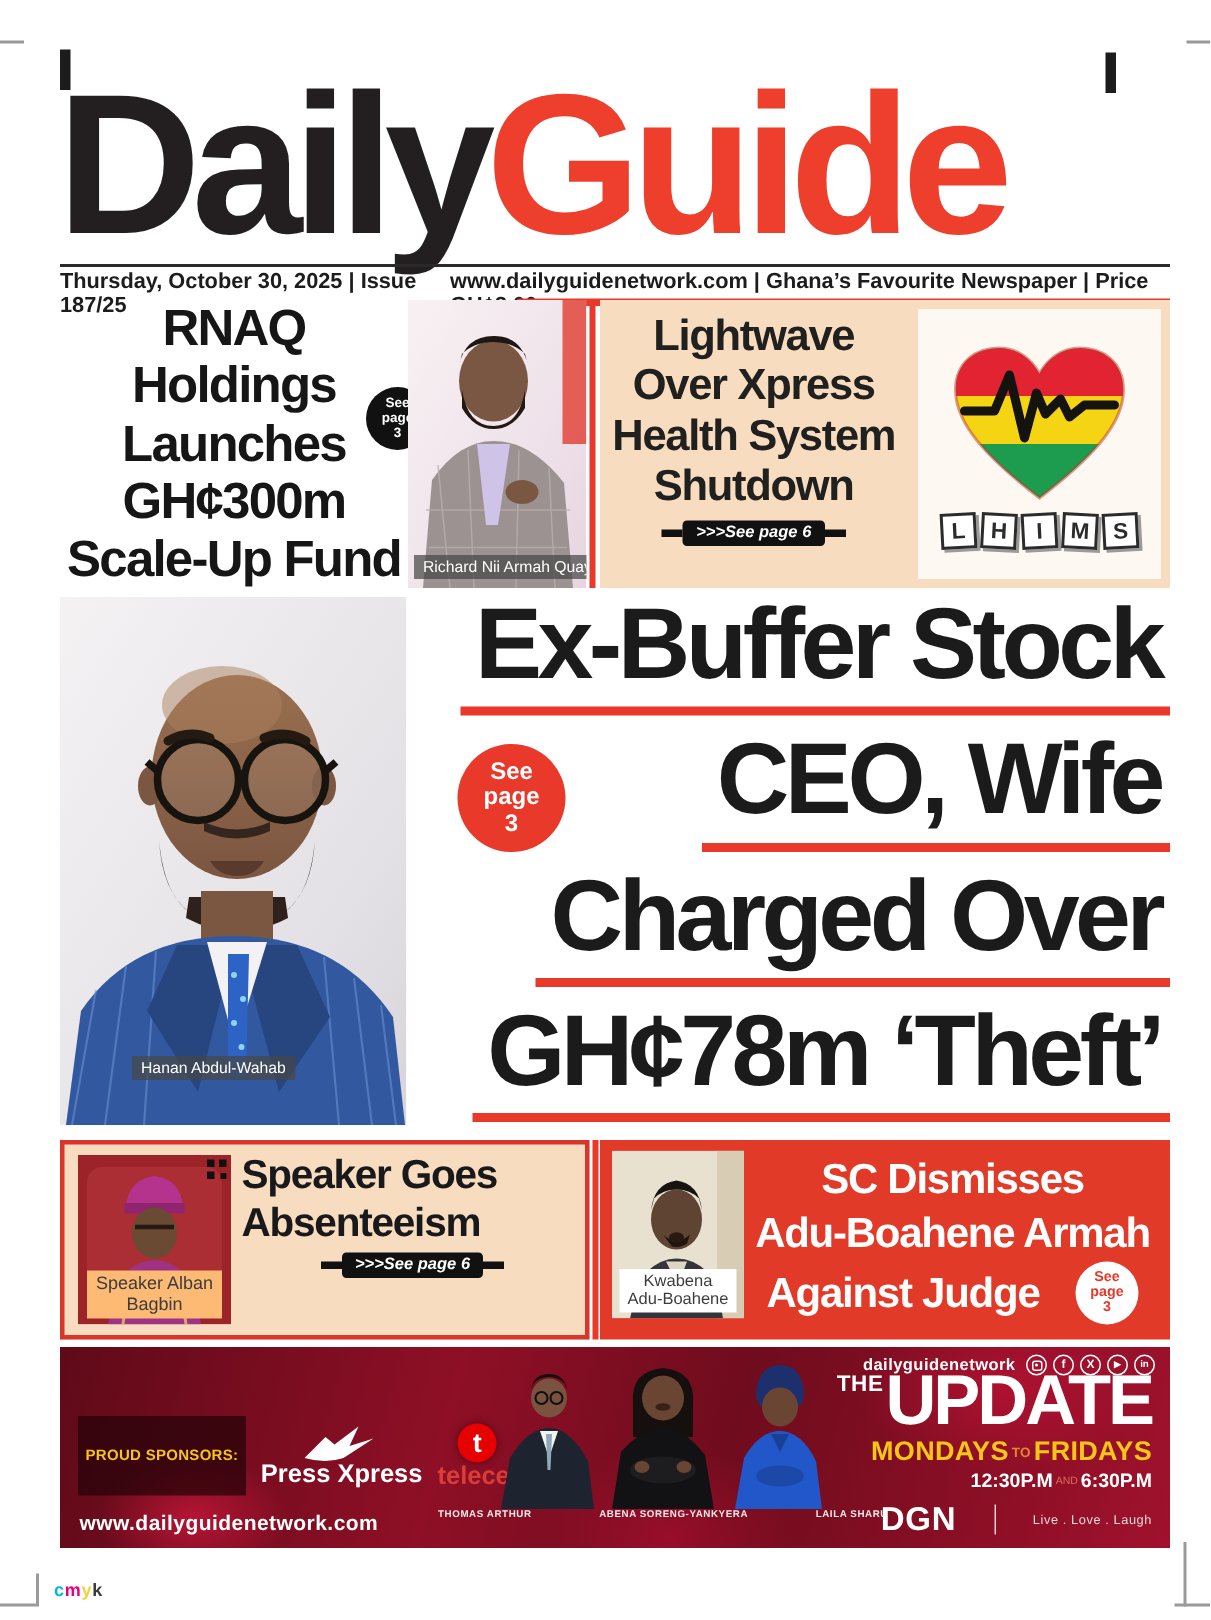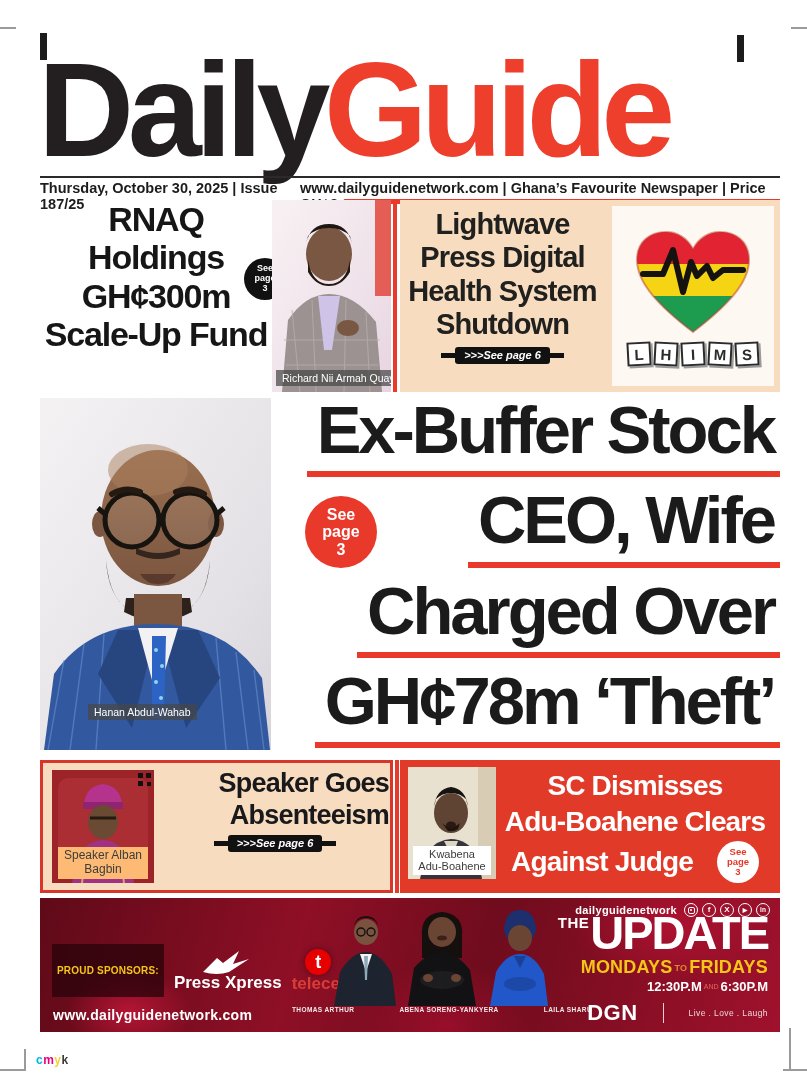--- a/index.html
+++ b/index.html
@@ -57,21 +57,21 @@
   .main-line .ul { display:inline-block; font-size:67px; font-weight:bold; letter-spacing:-0.045em; line-height:1.02;
     color:#1b1b1b; border-bottom:6px solid #e8392b; padding:0 6px 7px 10px; }
   .main-badge { position:absolute; left:305px; top:496px; width:72px; height:72px; background:#e8392b; font-size:16px; line-height:1.1; }
 
   
   .panel-speaker { position:absolute; left:40px; top:760px; width:353px; height:133px; background:#f8dcc0; border:3px solid #d8352b; }
   .photo-bagbin { position:absolute; left:9px; top:7px; width:102px; height:113px; overflow:hidden; }
   .bagbin-caption { position:absolute; left:6px; bottom:4px; width:90px; background:#fdba74; color:#3c3c3c; font-size:12px; line-height:1.15; text-align:center; padding:2px 2px; }
   .qr-glyph { position:absolute; right:3px; top:3px; width:13px; height:13px; }
   .qr-glyph span { position:absolute; background:#111; }
-  .speaker-right { position:absolute; left:118px; top:4px; width:228px; text-align:right; }
+  .speaker-right { position:absolute; left:118px; top:4px; width:228px; text-align:left; }
   .speaker-right .hl { font-size:27px; font-weight:bold; letter-spacing:-0.03em; line-height:1.2; color:#19191b; }
 
   .panel-sc { position:absolute; left:400px; top:760px; width:380px; height:133px; background:#e23a28; }
   .photo-kwabena { position:absolute; left:8px; top:7px; width:88px; height:112px; overflow:hidden; }
   .kwabena-caption { position:absolute; left:5px; bottom:4px; width:78px; background:#fff; color:#3c3c3c; font-size:11px; line-height:1.15; text-align:center; padding:2px 1px; }
   .sc-right { position:absolute; left:98px; top:8px; width:274px; text-align:center; color:#fff; }
   .sc-right .hl { font-size:28px; font-weight:bold; letter-spacing:-0.03em; line-height:1.3; }
   .sc-line3 { display:flex; align-items:center; justify-content:center; gap:24px; }
   .sc-badge { width:42px; height:42px; background:#fff; color:#e23a28; font-size:9.5px; line-height:1.05; }
 
@@ -138,20 +138,21 @@
   <div class="mh-rule"></div>
   <div class="dateline">
     <span>Thursday, October 30, 2025 | Issue 187/25</span>
     <span>www.dailyguidenetwork.com  | Ghana’s Favourite Newspaper | Price GH¢8.00</span>
   </div>
   <div class="red-strip"></div>
 
   <div class="story-rnaq">
     <div class="hl">RNAQ</div>
     <div class="hl">Holdings</div>
+    <div class="hl">Launches</div>
     <div class="hl">GH¢300m</div>
     <div class="hl">Scale-Up Fund</div>
     <div class="badge-circle rnaq-badge">See
 page
 3</div>
   </div>
 
   <div class="photo-richard">
     <svg width="119" height="192" viewBox="0 0 119 192">
       <defs>
@@ -179,21 +180,21 @@
       <ellipse cx="76" cy="128" rx="11" ry="8" fill="#7a5743"></ellipse>
     </svg>
     <div class="photo-caption" style="left:4px; bottom:6px;">Richard Nii Armah Quaye</div>
   </div>
 
   <div class="vdivider" style="left:393px; top:200px; width:4px; height:192px;"></div>
 
   <div class="panel-lightwave">
     <div class="lw-left">
       <div class="hl">Lightwave</div>
-      <div class="hl">Press Digital</div>
+      <div class="hl">Over Xpress</div>
       <div class="hl">Health System</div>
       <div class="hl">Shutdown</div>
       <div class="seepage-pill lw-badge-row">
         <span class="dash"></span>
         <span class="pill">&gt;&gt;&gt;See page 6</span>
         <span class="dash"></span>
       </div>
     </div>
     <div class="lhims-card">
       <svg width="128" height="112" viewBox="0 0 128 112">
@@ -329,21 +330,21 @@
         <path d="M34 56 Q38 60 43 60 Q48 60 52 56 L50 62 Q46 65 40 64 Z" fill="#1d150f"></path>
         <ellipse cx="43" cy="58" rx="5" ry="3.5" fill="#2a1812"></ellipse>
         <path d="M12 112 L18 86 Q30 72 43 72 Q58 72 70 88 L74 112 Z" fill="#34343a"></path>
         <path d="M36 74 L50 74 L44 90 Z" fill="#ded6c4"></path>
       </svg>
       <div class="kwabena-caption" style="white-space:pre-line;">Kwabena
 Adu-Boahene</div>
     </div>
     <div class="sc-right">
       <div class="hl">SC Dismisses</div>
-      <div class="hl">Adu-Boahene Clears</div>
+      <div class="hl">Adu-Boahene Armah</div>
       <div class="sc-line3">
         <span class="hl">Against Judge</span>
         <span class="badge-circle sc-badge">See
 page
 3</span>
       </div>
     </div>
   </div>
 
   <div class="banner">

